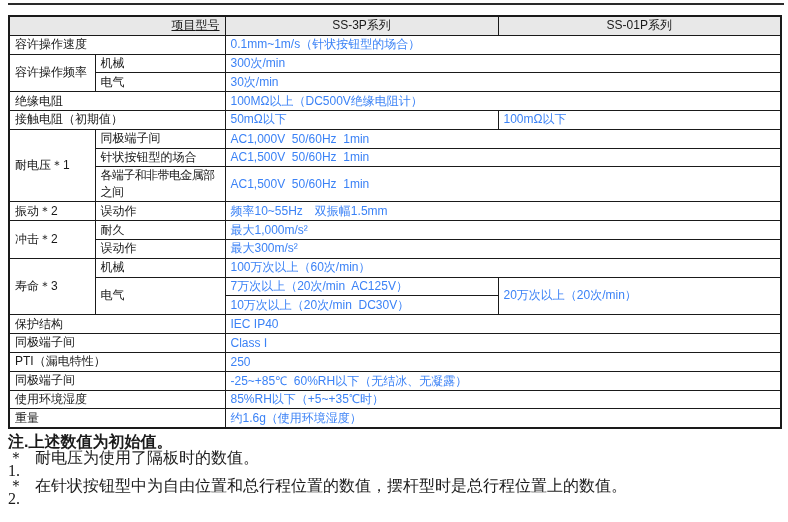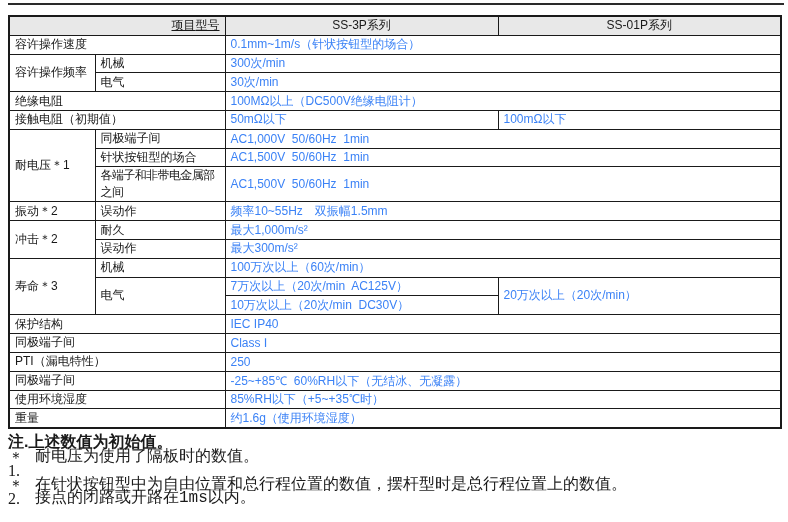--- a/index.html
+++ b/index.html
@@ -26,21 +26,21 @@
   td.lbl{font-family:"Liberation Sans",sans-serif;color:#181818;}
   td.val{font-family:Liberation Sans, sans-serif;color:#3b82f6;white-space:pre;margin-top:28px;}
   td.tight{font-size:10.5px;letter-spacing:-0.6px;padding:0 2px;}
   .notes{
     margin:6px 0 0 8px;font-size:16px;line-height:13.5px;
     font-family:"Liberation Serif",serif;color:#1a1a1a;width:772px;
   }
   .note-title{font-weight:bold;font-family:"Liberation Sans",sans-serif;margin-bottom:2px;}
   .note-row{display:flex;margin-top:1px;}
   .marker{width:27px;flex:none;}
-  .note-text{flex:1;font-family:Liberation Mono, monospace;}
+  .note-text{flex:1;}
 </style>
 </head>
 <body>
 
 <div class="page">
 
   <div class="rule"></div>
 
   <table class="spec">
     <colgroup>
@@ -166,19 +166,18 @@
   <div class="notes">
     <div class="note-title">注.上述数值为初始值。</div>
     <div class="note-row">
       <span class="marker">＊1.</span>
       <span class="note-text">耐电压为使用了隔板时的数值。</span>
     </div>
     <div class="note-row">
       <span class="marker">＊2.</span>
       <span class="note-text">
         <span style="display:block">在针状按钮型中为自由位置和总行程位置的数值，摆杆型时是总行程位置上的数值。</span>
-        <span style="display:block">接点的闭路或开路在1ms以内。</span>
       </span>
     </div>
 
   </div>
 
 </div>
 
 </body></html>

